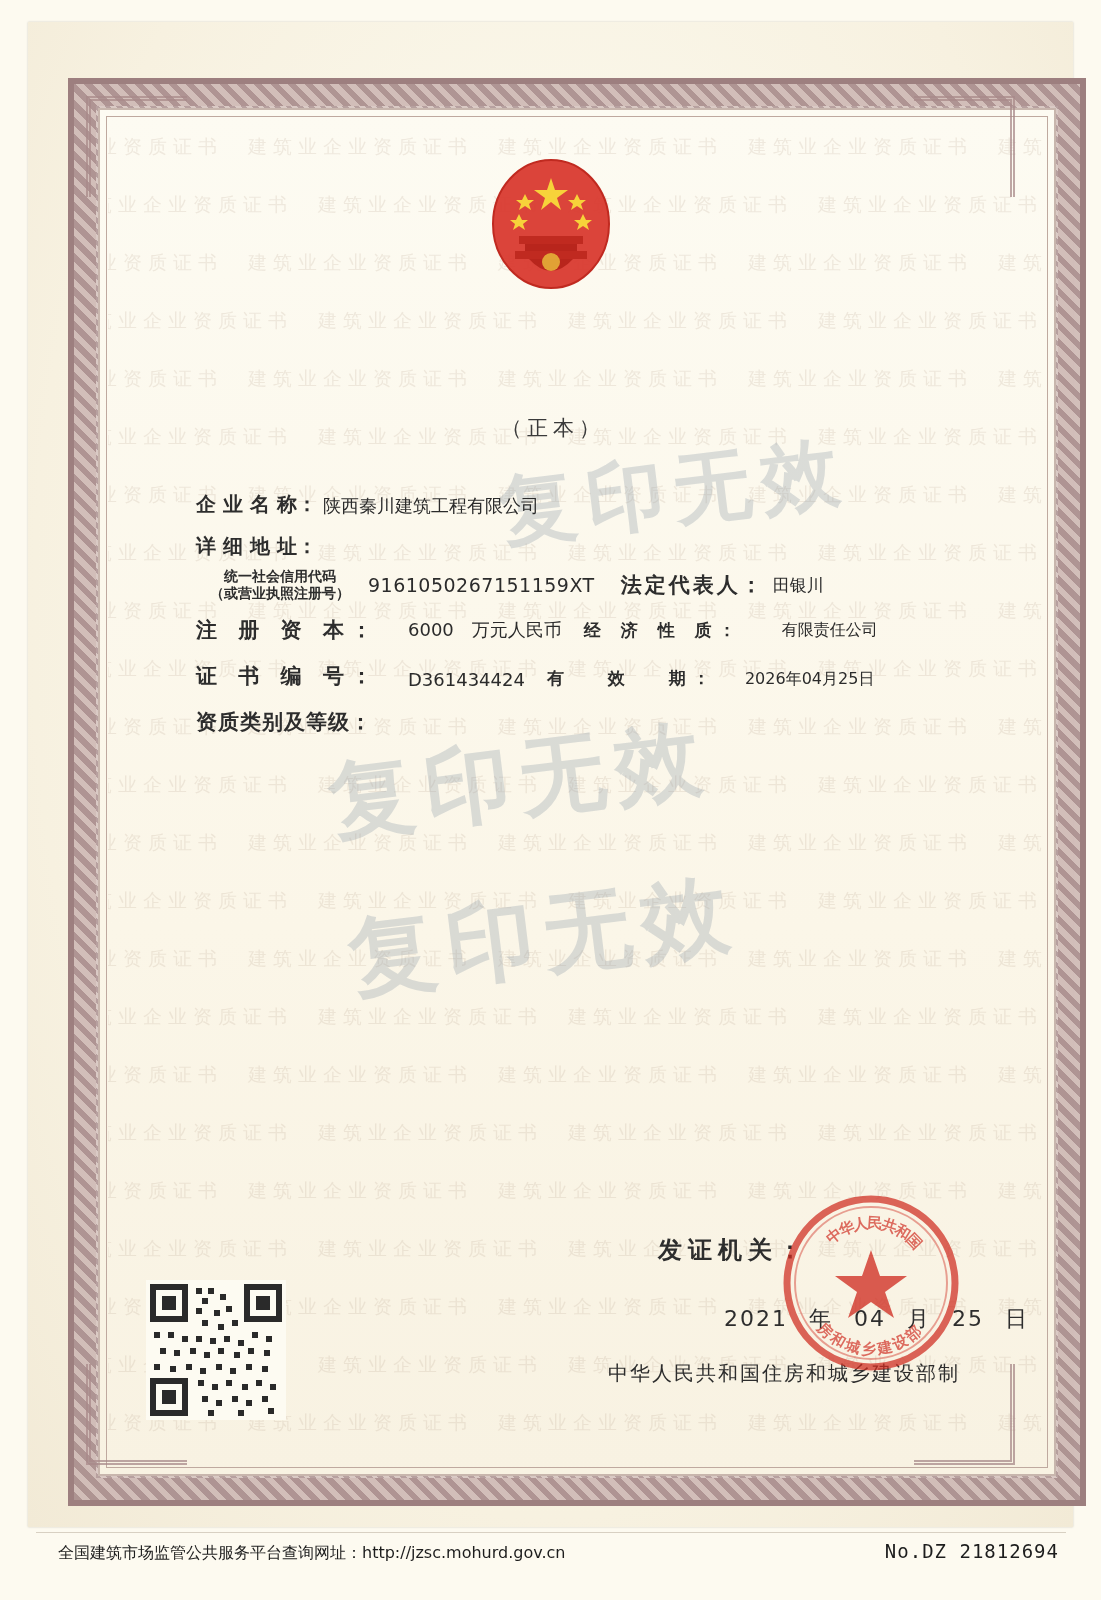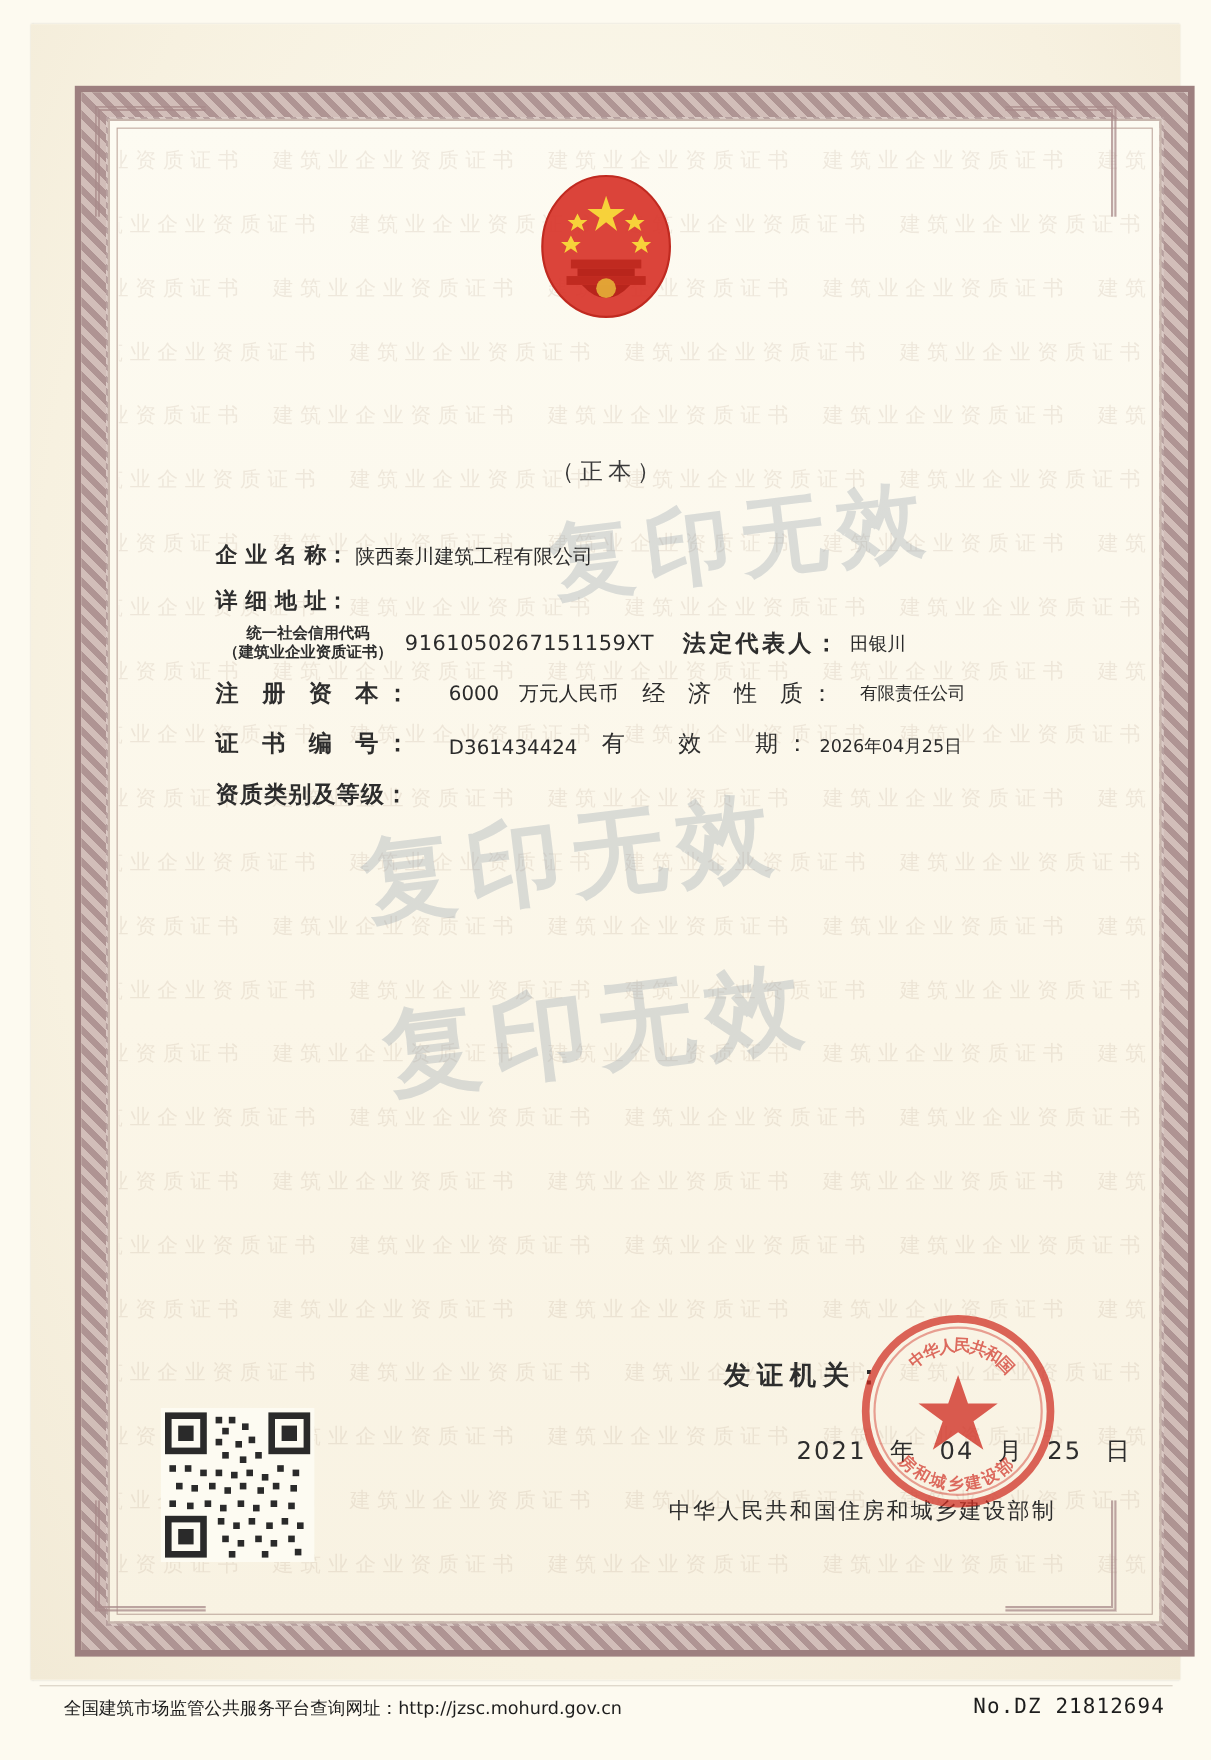--- a/index.html
+++ b/index.html
@@ -222,22 +222,22 @@
     font-size: 21px;
     font-weight: bold;
     color: #2d2d2d;
     letter-spacing: 7px;
     white-space: nowrap;
   }
   .lbl-w.tight { letter-spacing: 1px; }
   .lbl-2 {
     width: 186px;
     font-family: "DejaVu Sans", sans-serif;
-    font-size: 21px;
-    font-weight: normal;
+    font-size: 17px;
+    font-weight: bold;
     color: #2d2d2d;
     letter-spacing: 7px;
     padding-left: 22px;
     white-space: nowrap;
     box-sizing: border-box;
   }
   .val {
     font-family: "DejaVu Sans", sans-serif;
     font-size: 18px;
     color: #2b2b2b;
@@ -421,21 +421,21 @@
         <span class="fvalue">陕西秦川建筑工程有限公司</span>
       </div>
 
       <div class="row-addr frow">
         <span class="flabel">详 细 地 址：</span>
       </div>
 
       <div class="row-credit">
         <span class="credit-label">
           <span>统一社会信用代码</span><br>
-          <span>（建筑业企业资质证书）</span>
+          <span>（或营业执照注册号）</span>
         </span>
         <span class="credit-value">9161050267151159XT</span>
         <span class="legal-label">法定代表人：</span>
         <span class="legal-value">田银川</span>
       </div>
 
       <div class="row-cap">
         <span class="lbl-w">注 册 资 本：</span>
         <span class="val">6000　万元人民币</span>
         <span class="lbl-2">经 济 性 质：</span>

